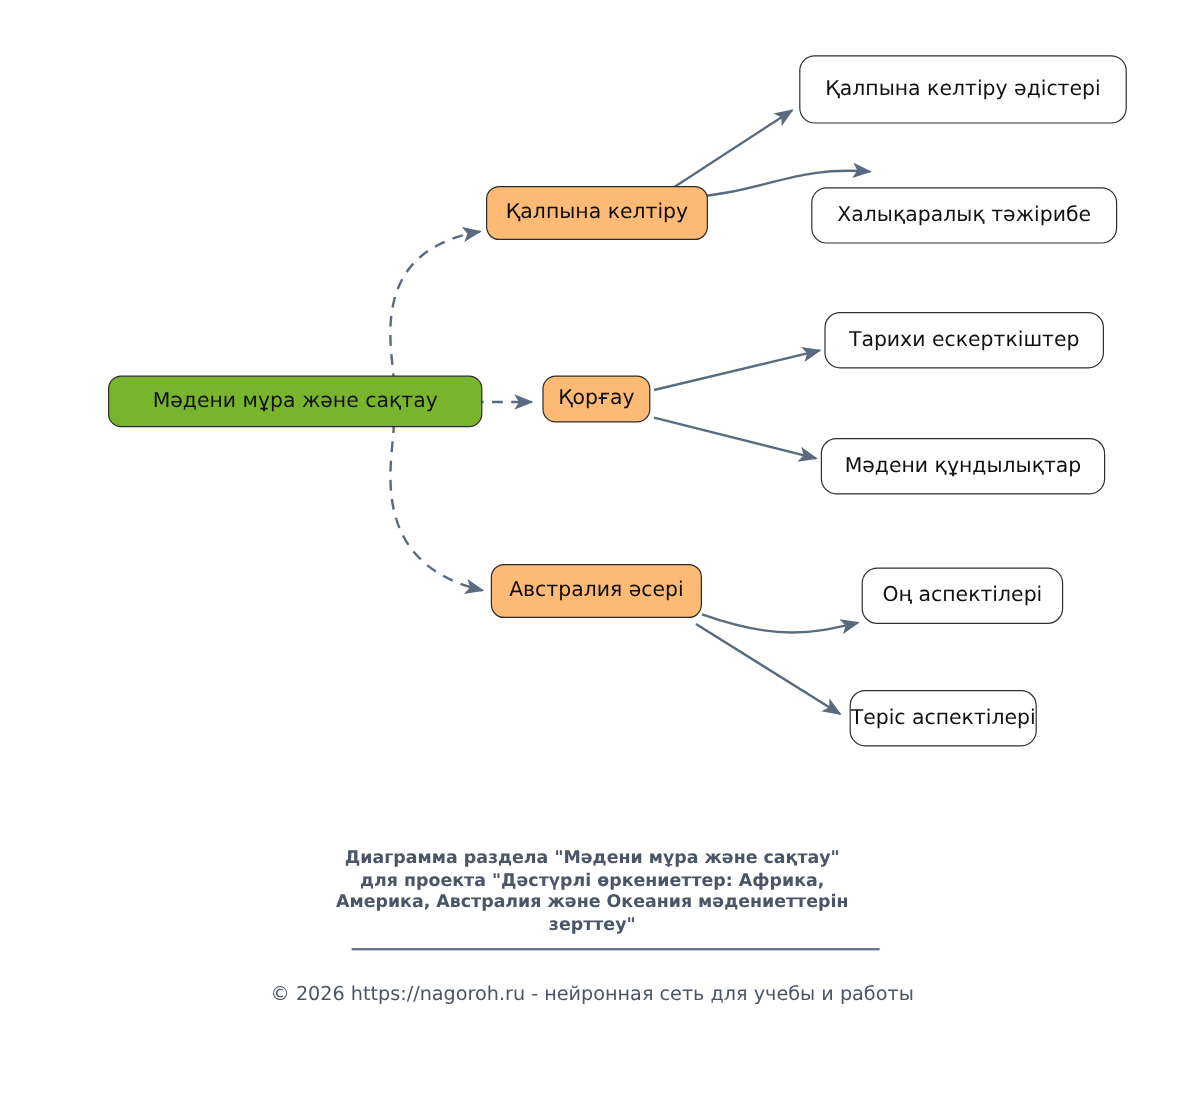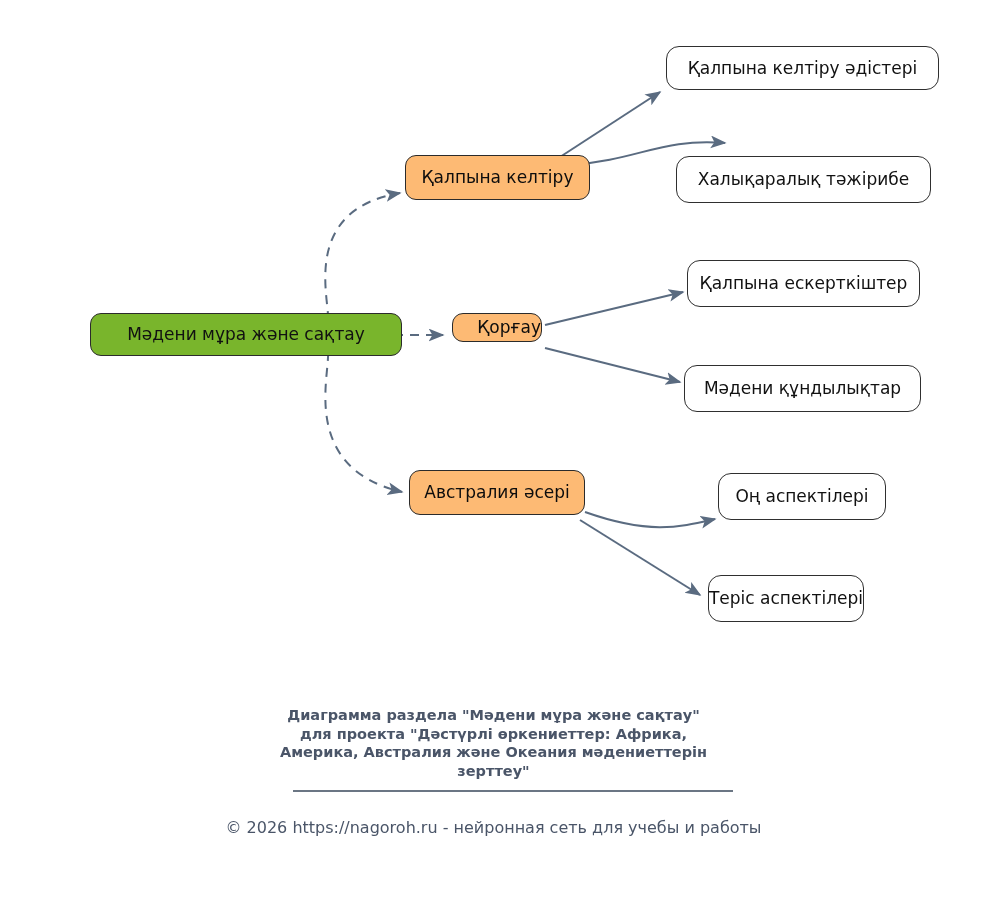--- a/index.html
+++ b/index.html
@@ -128,32 +128,32 @@
     <path d="M 580 520 L 700 595" fill="none" stroke="#5a6b80" stroke-width="2" marker-end="url(#arrow)"></path>
   </svg>
 
   <div class="node node-root" style="left:64px; top:313px; width:312px; height:43px;margin-left:26px;">
     <span>Мәдени мұра және сақтау</span>
   </div>
 
   <div class="node node-branch" style="left:405px; top:155px; width:185px; height:45px;">
     <span>Қалпына келтіру</span>
   </div>
-  <div class="node node-leaf" style="left:666px; top:46px; width:273px; height:44px;">
+  <div class="node node-leaf" style="left:666px; top:46px; width:273px; height:57px;">
     <span>Қалпына келтіру әдістері</span>
   </div>
   <div class="node node-leaf" style="left:676px; top:156px; width:255px; height:47px;">
     <span>Халықаралық тәжірибе</span>
   </div>
 
-  <div class="node node-branch" style="left:452px; top:313px; width:90px; height:29px;justify-content:flex-end;">
+  <div class="node node-branch" style="left:452px; top:313px; width:90px; height:39px;">
     <span>Қорғау</span>
   </div>
   <div class="node node-leaf" style="left:687px; top:260px; width:233px; height:47px;">
-    <span>Қалпына ескерткіштер</span>
+    <span>Тарихи ескерткіштер</span>
   </div>
   <div class="node node-leaf" style="left:684px; top:365px; width:237px; height:47px;">
     <span>Мәдени құндылықтар</span>
   </div>
 
   <div class="node node-branch" style="left:409px; top:470px; width:176px; height:45px;">
     <span>Австралия әсері</span>
   </div>
   <div class="node node-leaf" style="left:718px; top:473px; width:168px; height:47px;">
     <span>Оң аспектілері</span>

